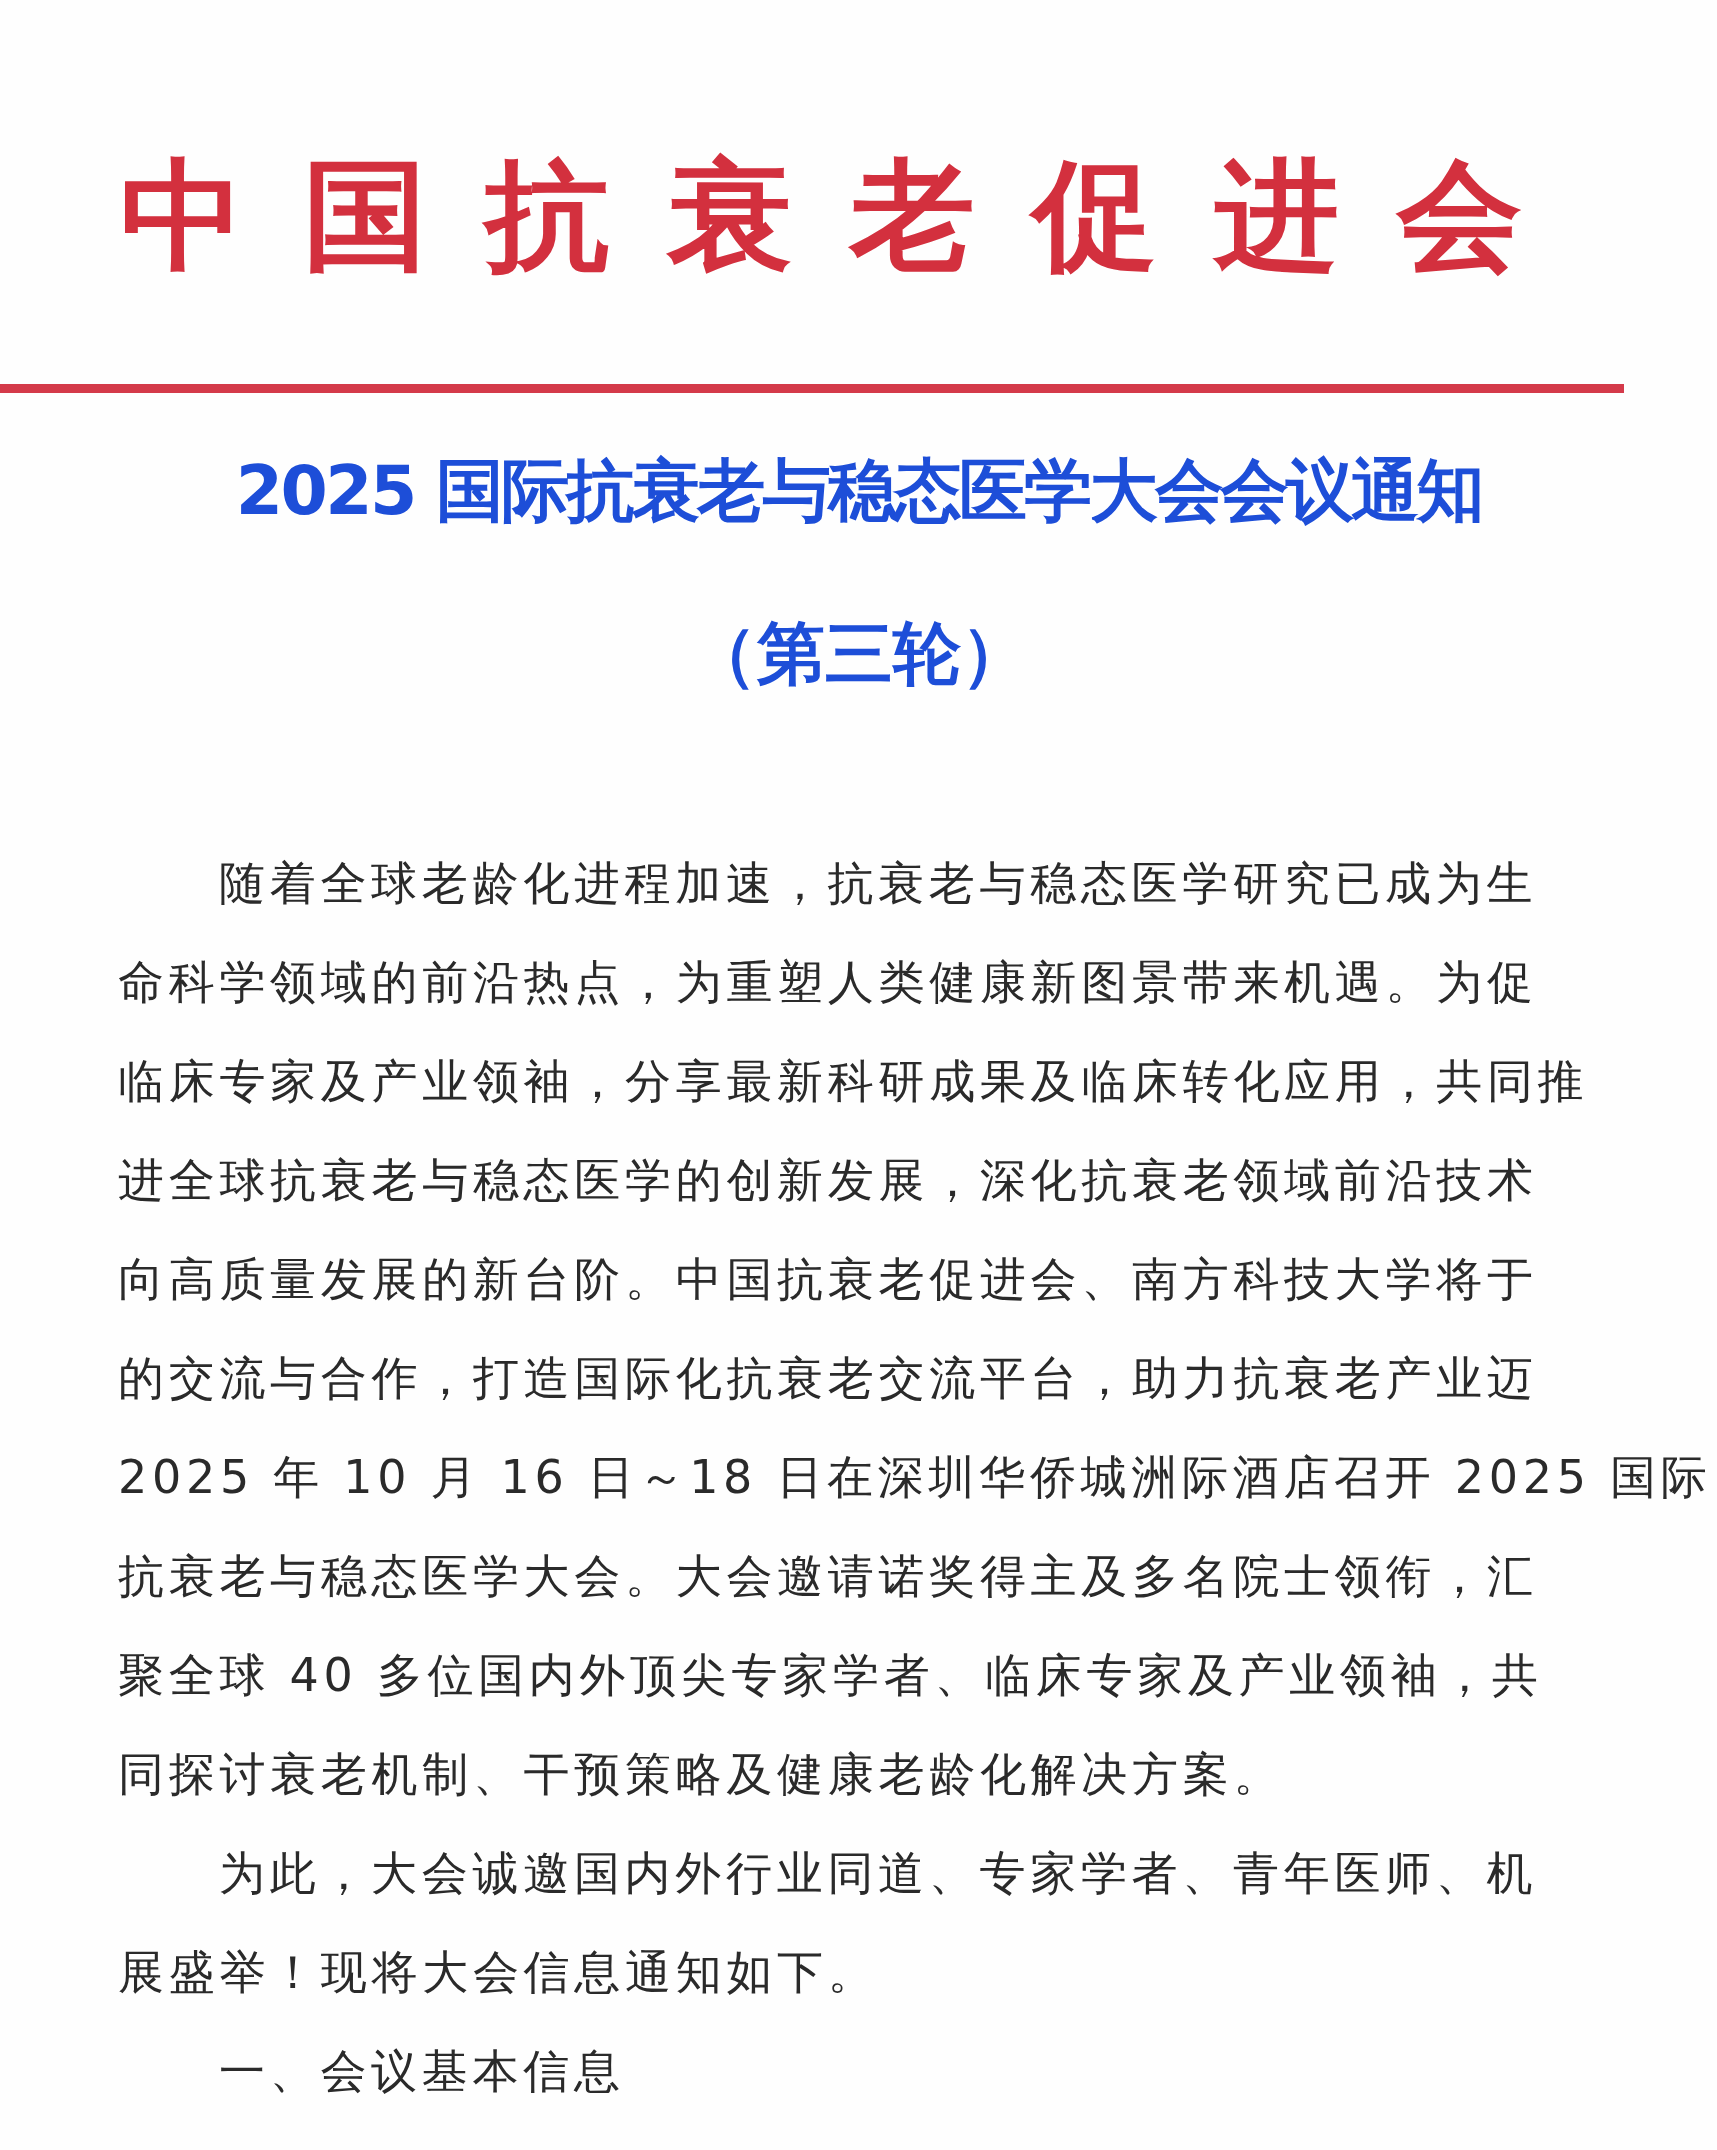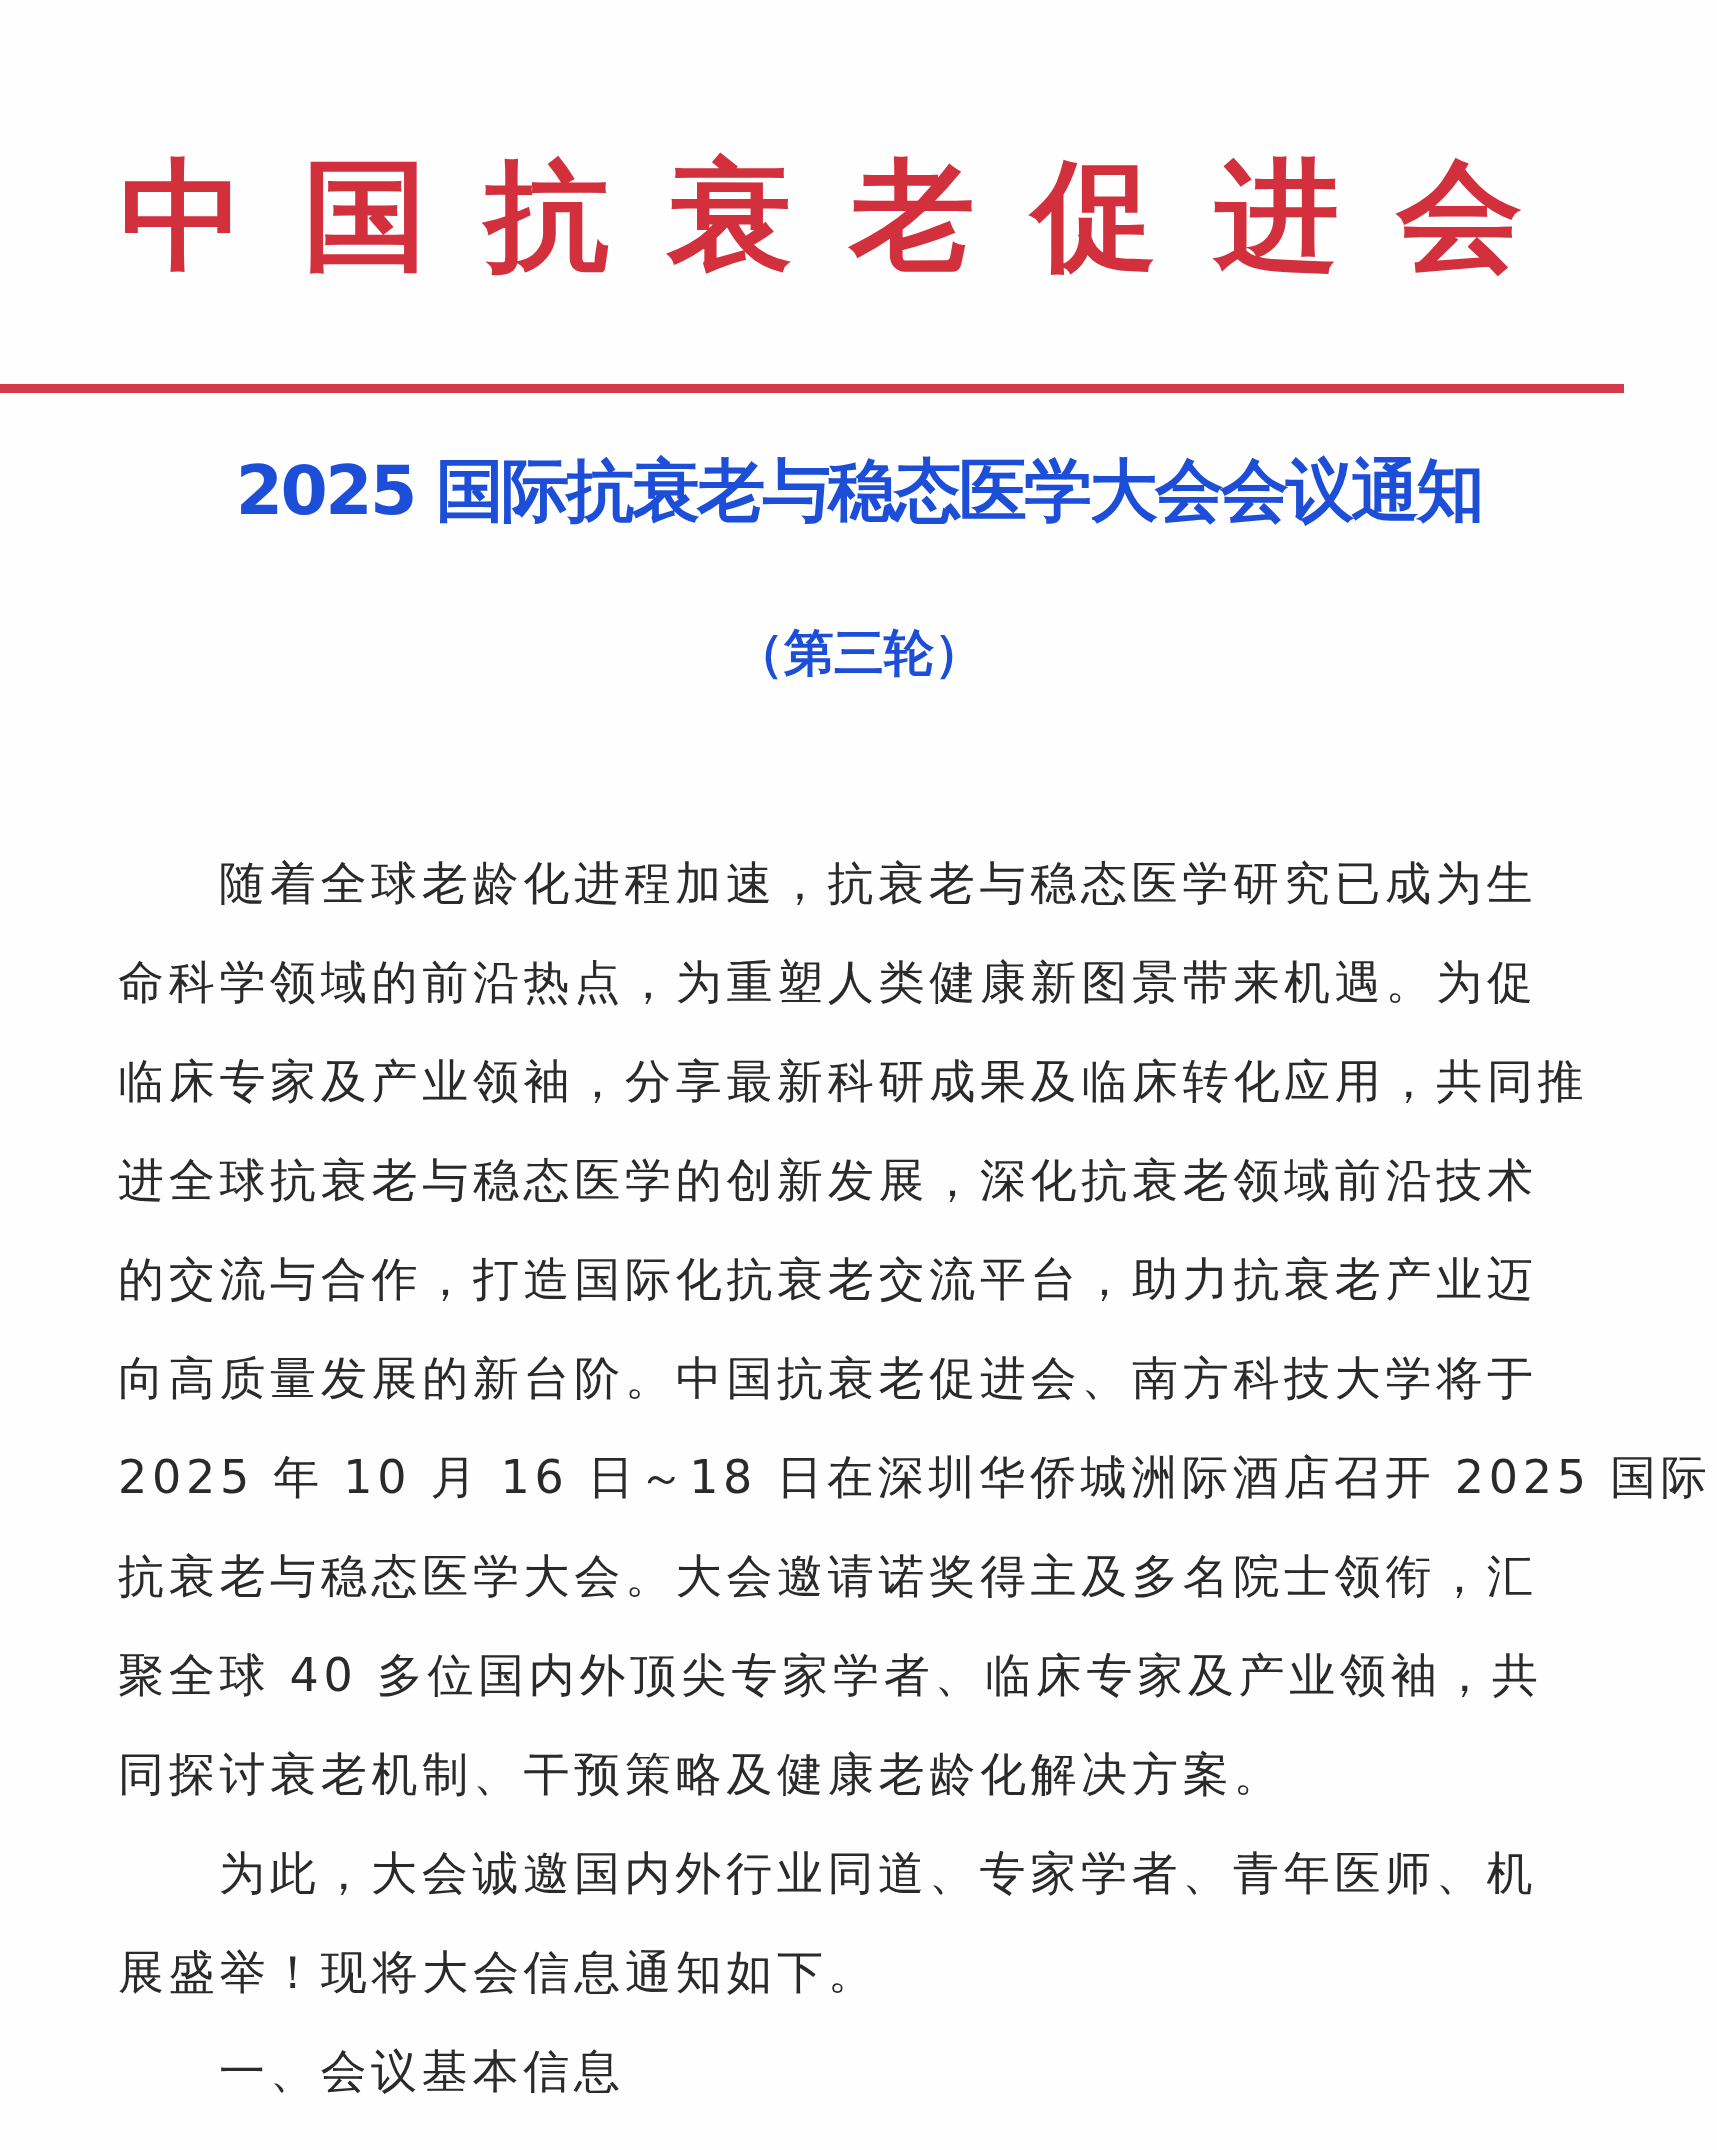--- a/index.html
+++ b/index.html
@@ -59,21 +59,21 @@
     top: 452px;
     height: 77px;
     line-height: 77px;
     font-size: 68px;
     letter-spacing: -2.6px;
   }
   .title-sub {
     top: 615px;
     height: 77px;
     line-height: 77px;
-    font-size: 50px;
+    font-size: 68px;
   }
   .body-text {
     position: absolute;
     left: 118px;
     width: 1366px;
     color: #2a2a2a;
     font-family: "DejaVu Sans", "Liberation Sans", sans-serif;
     font-size: 46px;
     letter-spacing: 4.7px;
     line-height: 99px;
@@ -116,22 +116,22 @@
 
   <div class="title title-main">2025 国际抗衰老与稳态医学大会会议通知</div>
   <div class="title title-sub">（第三轮）</div>
 
   <div class="body-text" style="top: 834px;">
 
     <span class="line indent">随着全球老龄化进程加速，抗衰老与稳态医学研究已成为生</span>
     <span class="line">命科学领域的前沿热点，为重塑人类健康新图景带来机遇。为促</span>
     <span class="line">临床专家及产业领袖，分享最新科研成果及临床转化应用，共同推</span>
     <span class="line">进全球抗衰老与稳态医学的创新发展，深化抗衰老领域前沿技术</span>
+    <span class="line">向高质量发展的新台阶。中国抗衰老促进会、南方科技大学将于</span>
     <span class="line">的交流与合作，打造国际化抗衰老交流平台，助力抗衰老产业迈</span>
-    <span class="line">向高质量发展的新台阶。中国抗衰老促进会、南方科技大学将于</span>
     <span class="line">2025 年 10 月 16 日～18 日在深圳华侨城洲际酒店召开 2025 国际</span>
     <span class="line">抗衰老与稳态医学大会。大会邀请诺奖得主及多名院士领衔，汇</span>
     <span class="line">聚全球 40 多位国内外顶尖专家学者、临床专家及产业领袖，共</span>
     <span class="line last">同探讨衰老机制、干预策略及健康老龄化解决方案。</span>
 
     <span class="line indent">为此，大会诚邀国内外行业同道、专家学者、青年医师、机</span>
     <span class="line last">展盛举！现将大会信息通知如下。</span>
 
     <span class="line heading-l1">一、会议基本信息</span>
 

